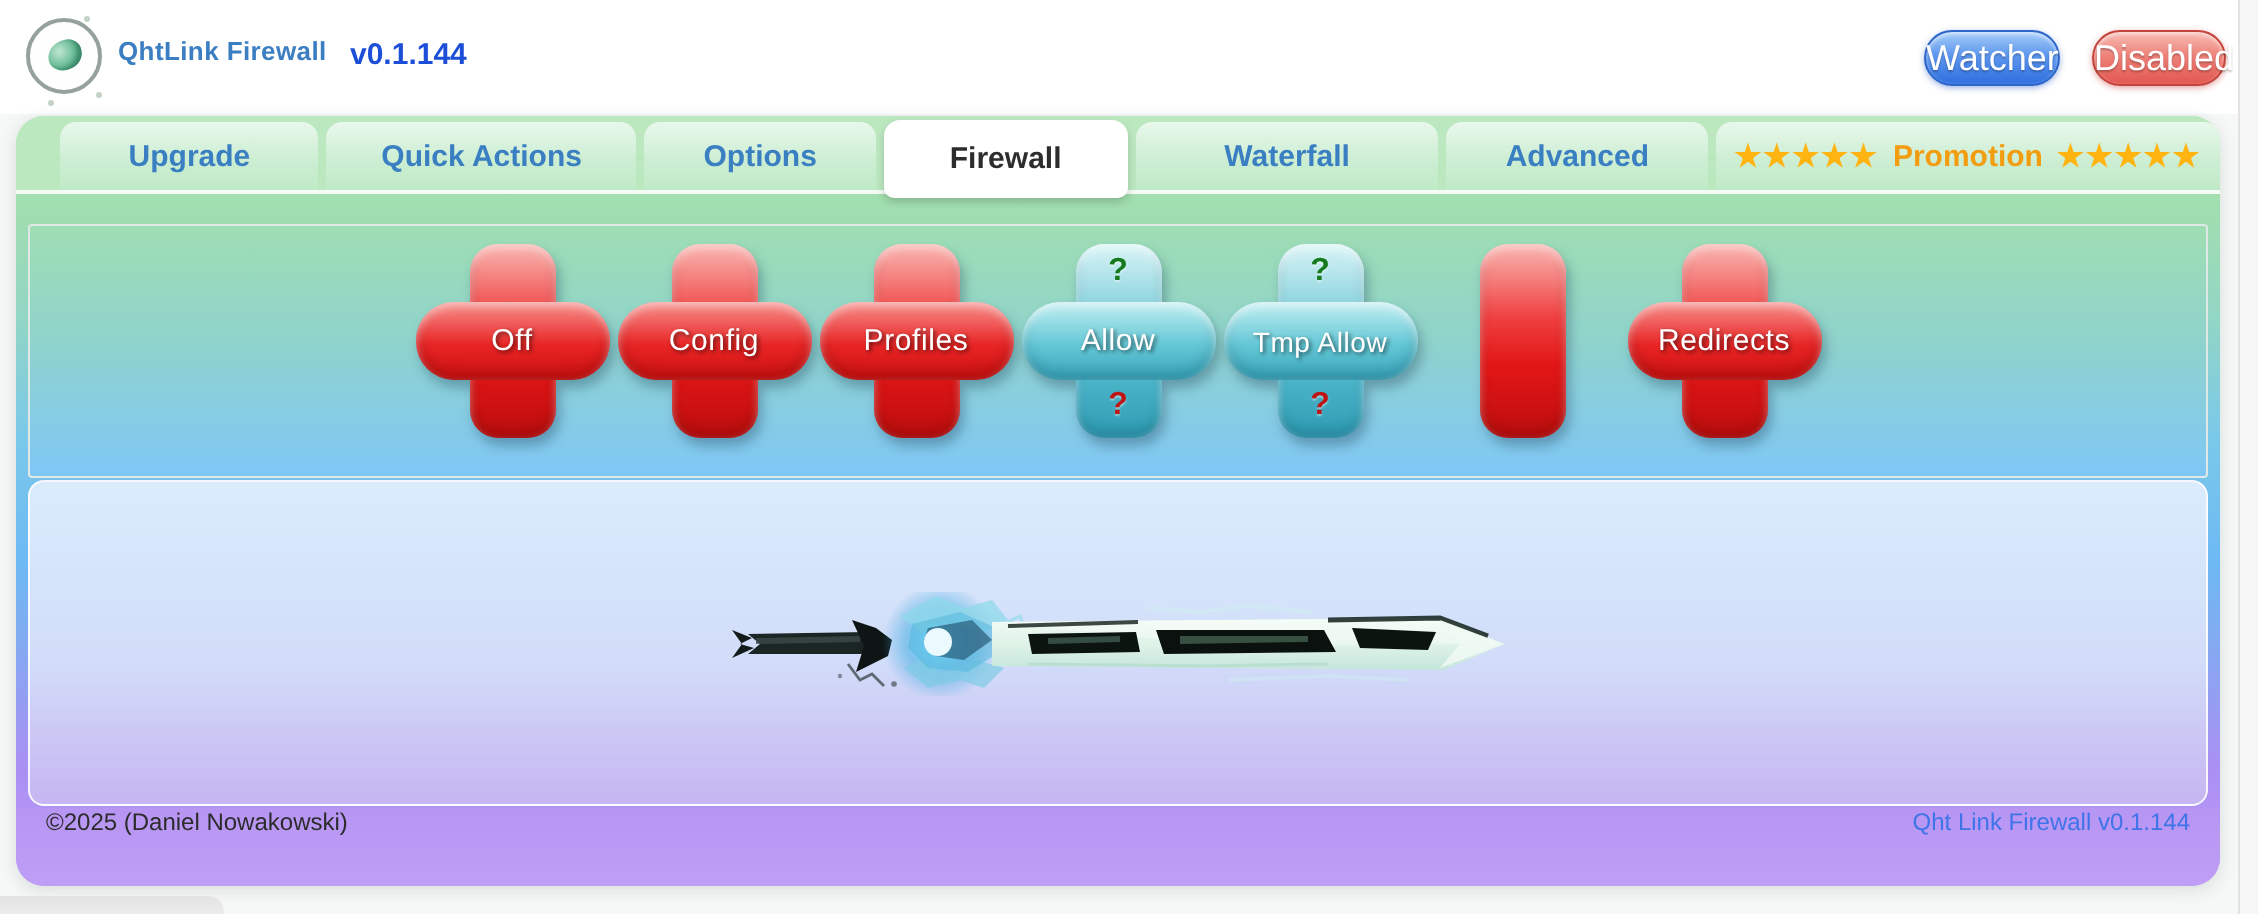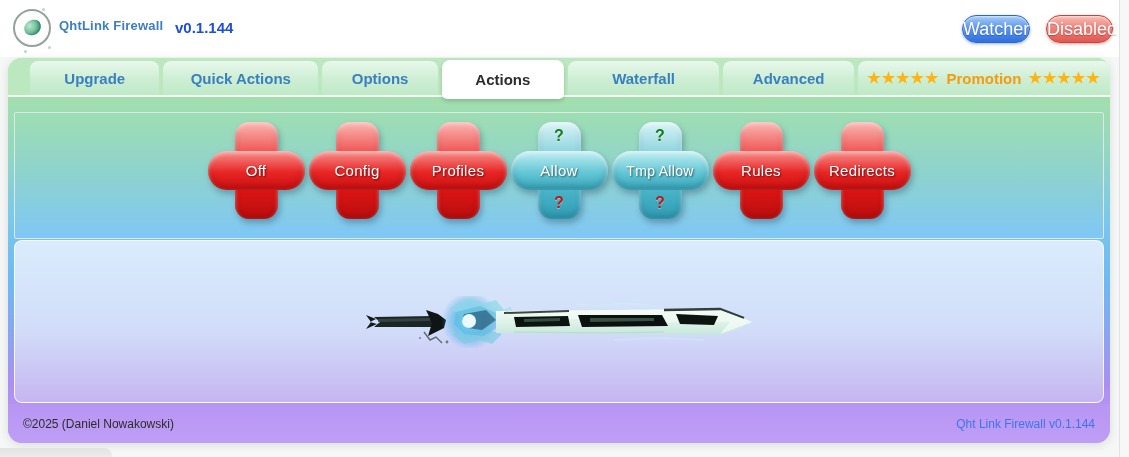--- a/index.html
+++ b/index.html
@@ -46,21 +46,21 @@
   .qmark.bottom { top:72px; color:#bf1414; text-shadow:0 1px 1px rgba(255,255,255,.45); }
 
   
   .contentbox { position:absolute; left:6px; top:182px; width:1090px; height:163px; border:1px solid rgba(255,255,255,.85); border-radius:8px;
     background:linear-gradient(180deg,#d9ecfc 0%,#d2ddf9 55%,#c6b5f1 100%);
     display:flex; align-items:center; justify-content:center; }
 
   
   .panel-footer { position:absolute; left:0; bottom:0; width:100%; height:39px; border-radius:0 0 14px 14px;
     background:linear-gradient(180deg,#b795f3 0%,#bf9ef6 100%);
-    display:flex; align-items:flex-end; justify-content:space-between; padding:12px 15px; }
+    display:flex; align-items:flex-start; justify-content:space-between; padding:0 15px; }
   .copyright { font-size:12px; color:#2c2c2c; }
   .footer-link { font-size:12px; color:#3f74e8; cursor:pointer; }
 
   
   .scrollbar { position:absolute; right:0; top:0; width:10px; height:457px; background:#f7f7f7; border-left:1px solid #e2e2e2; cursor:pointer; }
   .status-bubble { position:absolute; left:0; bottom:0; width:112px; height:9px; background:linear-gradient(180deg,#e2e2e2,#ececec); border-top-right-radius:8px; }
 </style>
 </head>
 <body>
 
@@ -78,21 +78,21 @@
     <div class="pill-btn btn-watcher">Watcher</div>
     <div class="pill-btn btn-disabled">Disabled</div>
   </div>
 
   <div class="panel">
 
     <div class="tabstrip">
       <div class="tab" style="width:133px;">Upgrade</div>
       <div class="tab" style="width:159px;">Quick Actions</div>
       <div class="tab" style="width:119px;">Options</div>
-      <div class="tab active" style="width:125px;">Actions</div>
+      <div class="tab active" style="width:125px;">Firewall</div>
       <div class="tab" style="width:156px;">Waterfall</div>
       <div class="tab" style="width:134px;">Advanced</div>
       <div class="tab tab-promo" style="width:259px;">
         <span class="star">★★★★★</span>
         <span class="promo-word">Promotion</span>
         <span class="star">★★★★★</span>
       </div>
     </div>
 
     <div class="btnbox">
@@ -131,23 +131,20 @@
         <div class="vbar"></div>
         <div class="hbar">
           <span class="cross-label" style="font-size:14px;">Tmp Allow</span>
         </div>
         <span class="qmark top">?</span>
         <span class="qmark bottom">?</span>
       </div>
 
       <div class="cross red">
         <div class="vbar"></div>
-        <div class="hbar">
-          <span class="cross-label">Rules</span>
-        </div>
       </div>
 
       <div class="cross red">
         <div class="vbar"></div>
         <div class="hbar">
           <span class="cross-label">Redirects</span>
         </div>
       </div>
 
 

